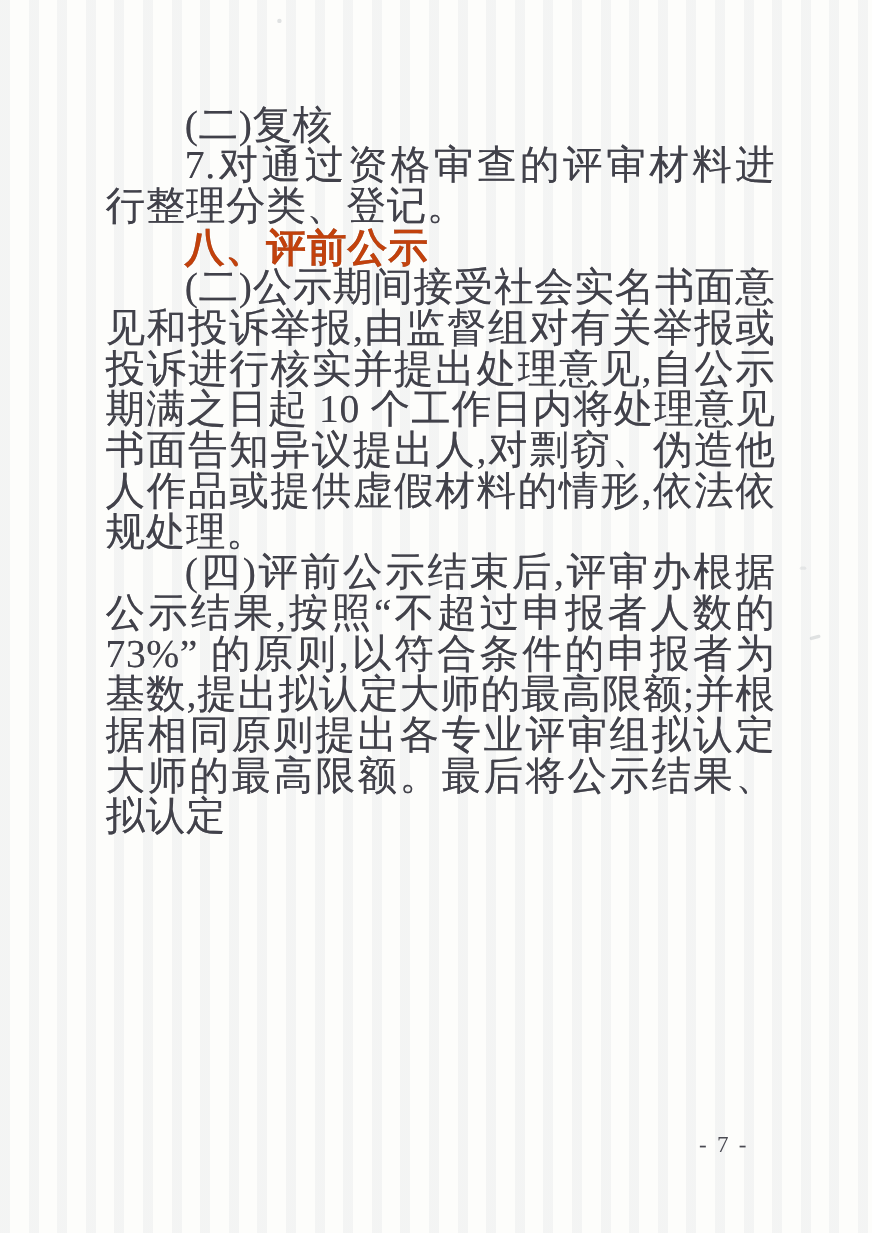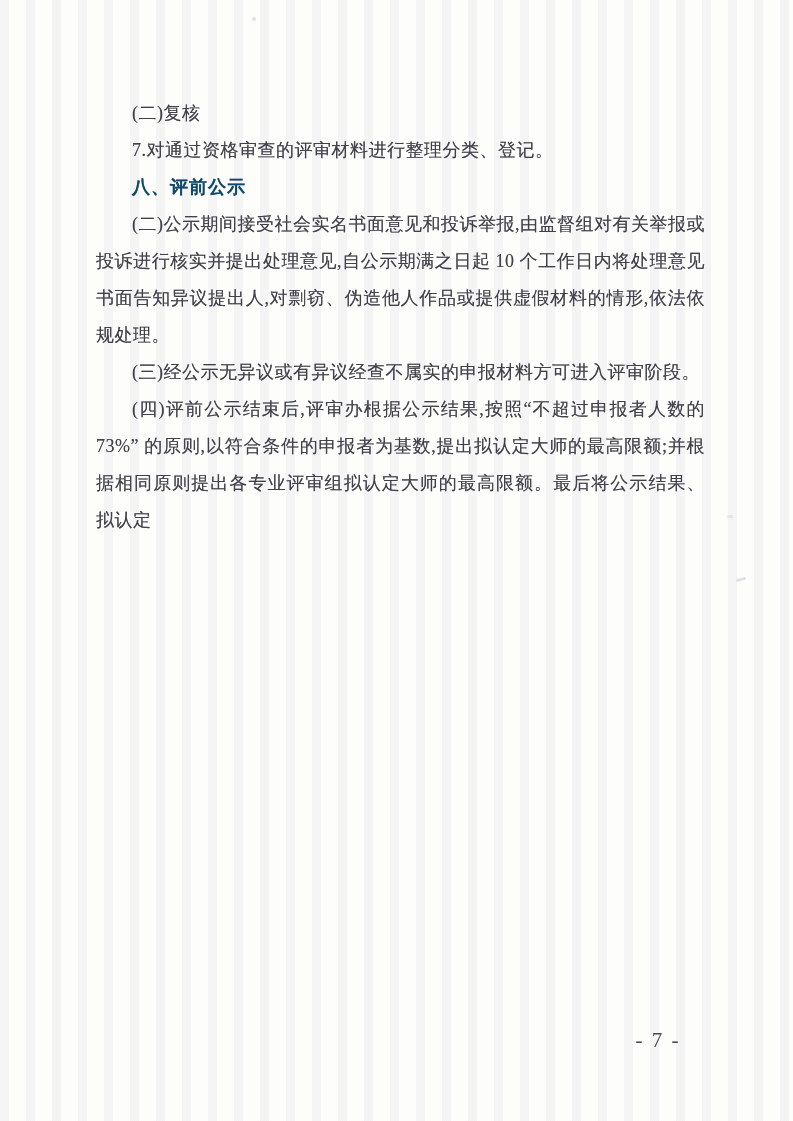--- a/index.html
+++ b/index.html
@@ -21,38 +21,38 @@
       rgba(255,255,255,0) 26px
     );
     font-family: "Liberation Serif", "DejaVu Serif", serif;
   }
 
   .page-content {
     position: absolute;
     left: 96px;
     top: 95px;
     width: 609px;
-    font-size: 18px;
+    font-size: 36px;
     line-height: 37px;
     color: #41414a;
     text-align: justify;
     letter-spacing: 0.5px;
     text-shadow: 0 0 0.5px rgba(65,65,74,0.55);
   }
 
   .page-content p {
     margin: 0;
     padding: 0;
     text-indent: 2em;
   }
 
   .section-heading {
     font-family: "Liberation Sans", "DejaVu Sans", sans-serif;
     font-weight: 700;
-    color: #0c4a6e;
+    color: #c2410c;
     letter-spacing: 1px;
   }
 
   .page-number {
     position: absolute;
     left: 618px;
     top: 1026px;
     width: 80px;
     text-align: center;
     font-size: 21px;
@@ -72,21 +72,20 @@
   .speck-3 { left: 727px; top: 515px; width: 6px; height: 3px; border-radius: 2px; opacity: .6; }
 </style>
 </head>
 <body>
 
 <div class="page-content">
   <p>(二)复核</p>
   <p>7.对通过资格审查的评审材料进行整理分类、登记。</p>
   <p class="section-heading">八、评前公示</p>
   <p>(二)公示期间接受社会实名书面意见和投诉举报,由监督组对有关举报或投诉进行核实并提出处理意见,自公示期满之日起 10 个工作日内将处理意见书面告知异议提出人,对剽窃、伪造他人作品或提供虚假材料的情形,依法依规处理。</p>
-  <p>(三)经公示无异议或有异议经查不属实的申报材料方可进入评审阶段。</p>
   <p>(四)评前公示结束后,评审办根据公示结果,按照“不超过申报者人数的 73%” 的原则,以符合条件的申报者为基数,提出拟认定大师的最高限额;并根据相同原则提出各专业评审组拟认定大师的最高限额。最后将公示结果、拟认定</p>
 </div>
 
 <div class="page-number">- 7 -</div>
 
 <div class="scan-artifact speck-1"></div>
 <div class="scan-artifact speck-2"></div>
 <div class="scan-artifact speck-3"></div>
 
 </body></html>

